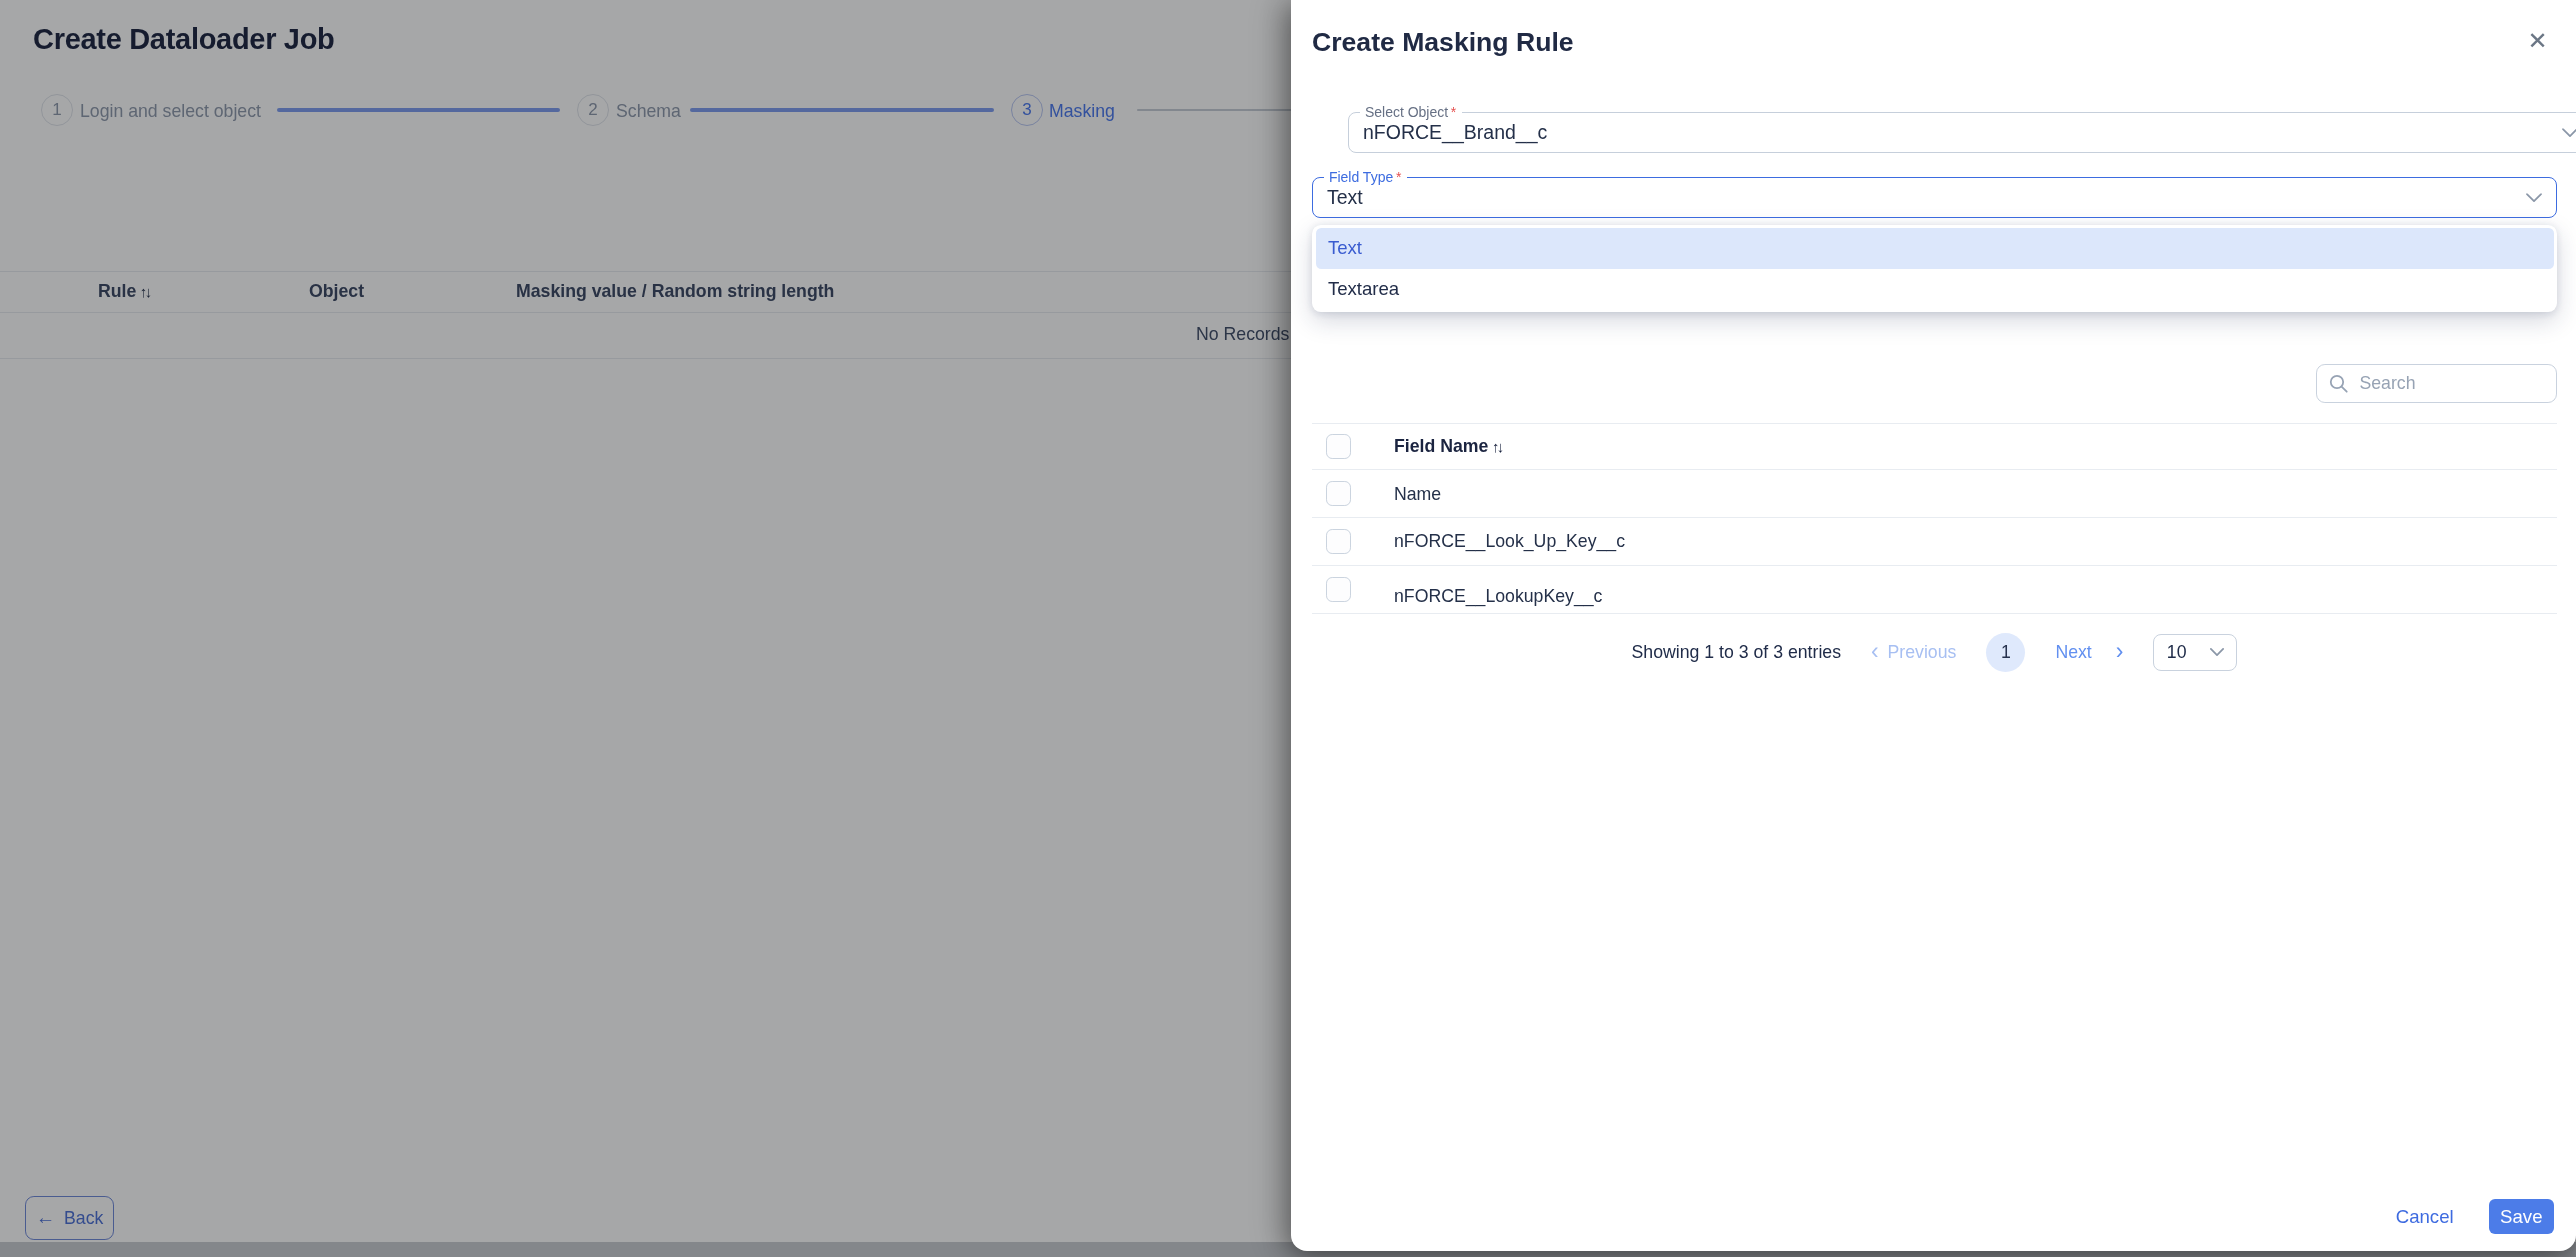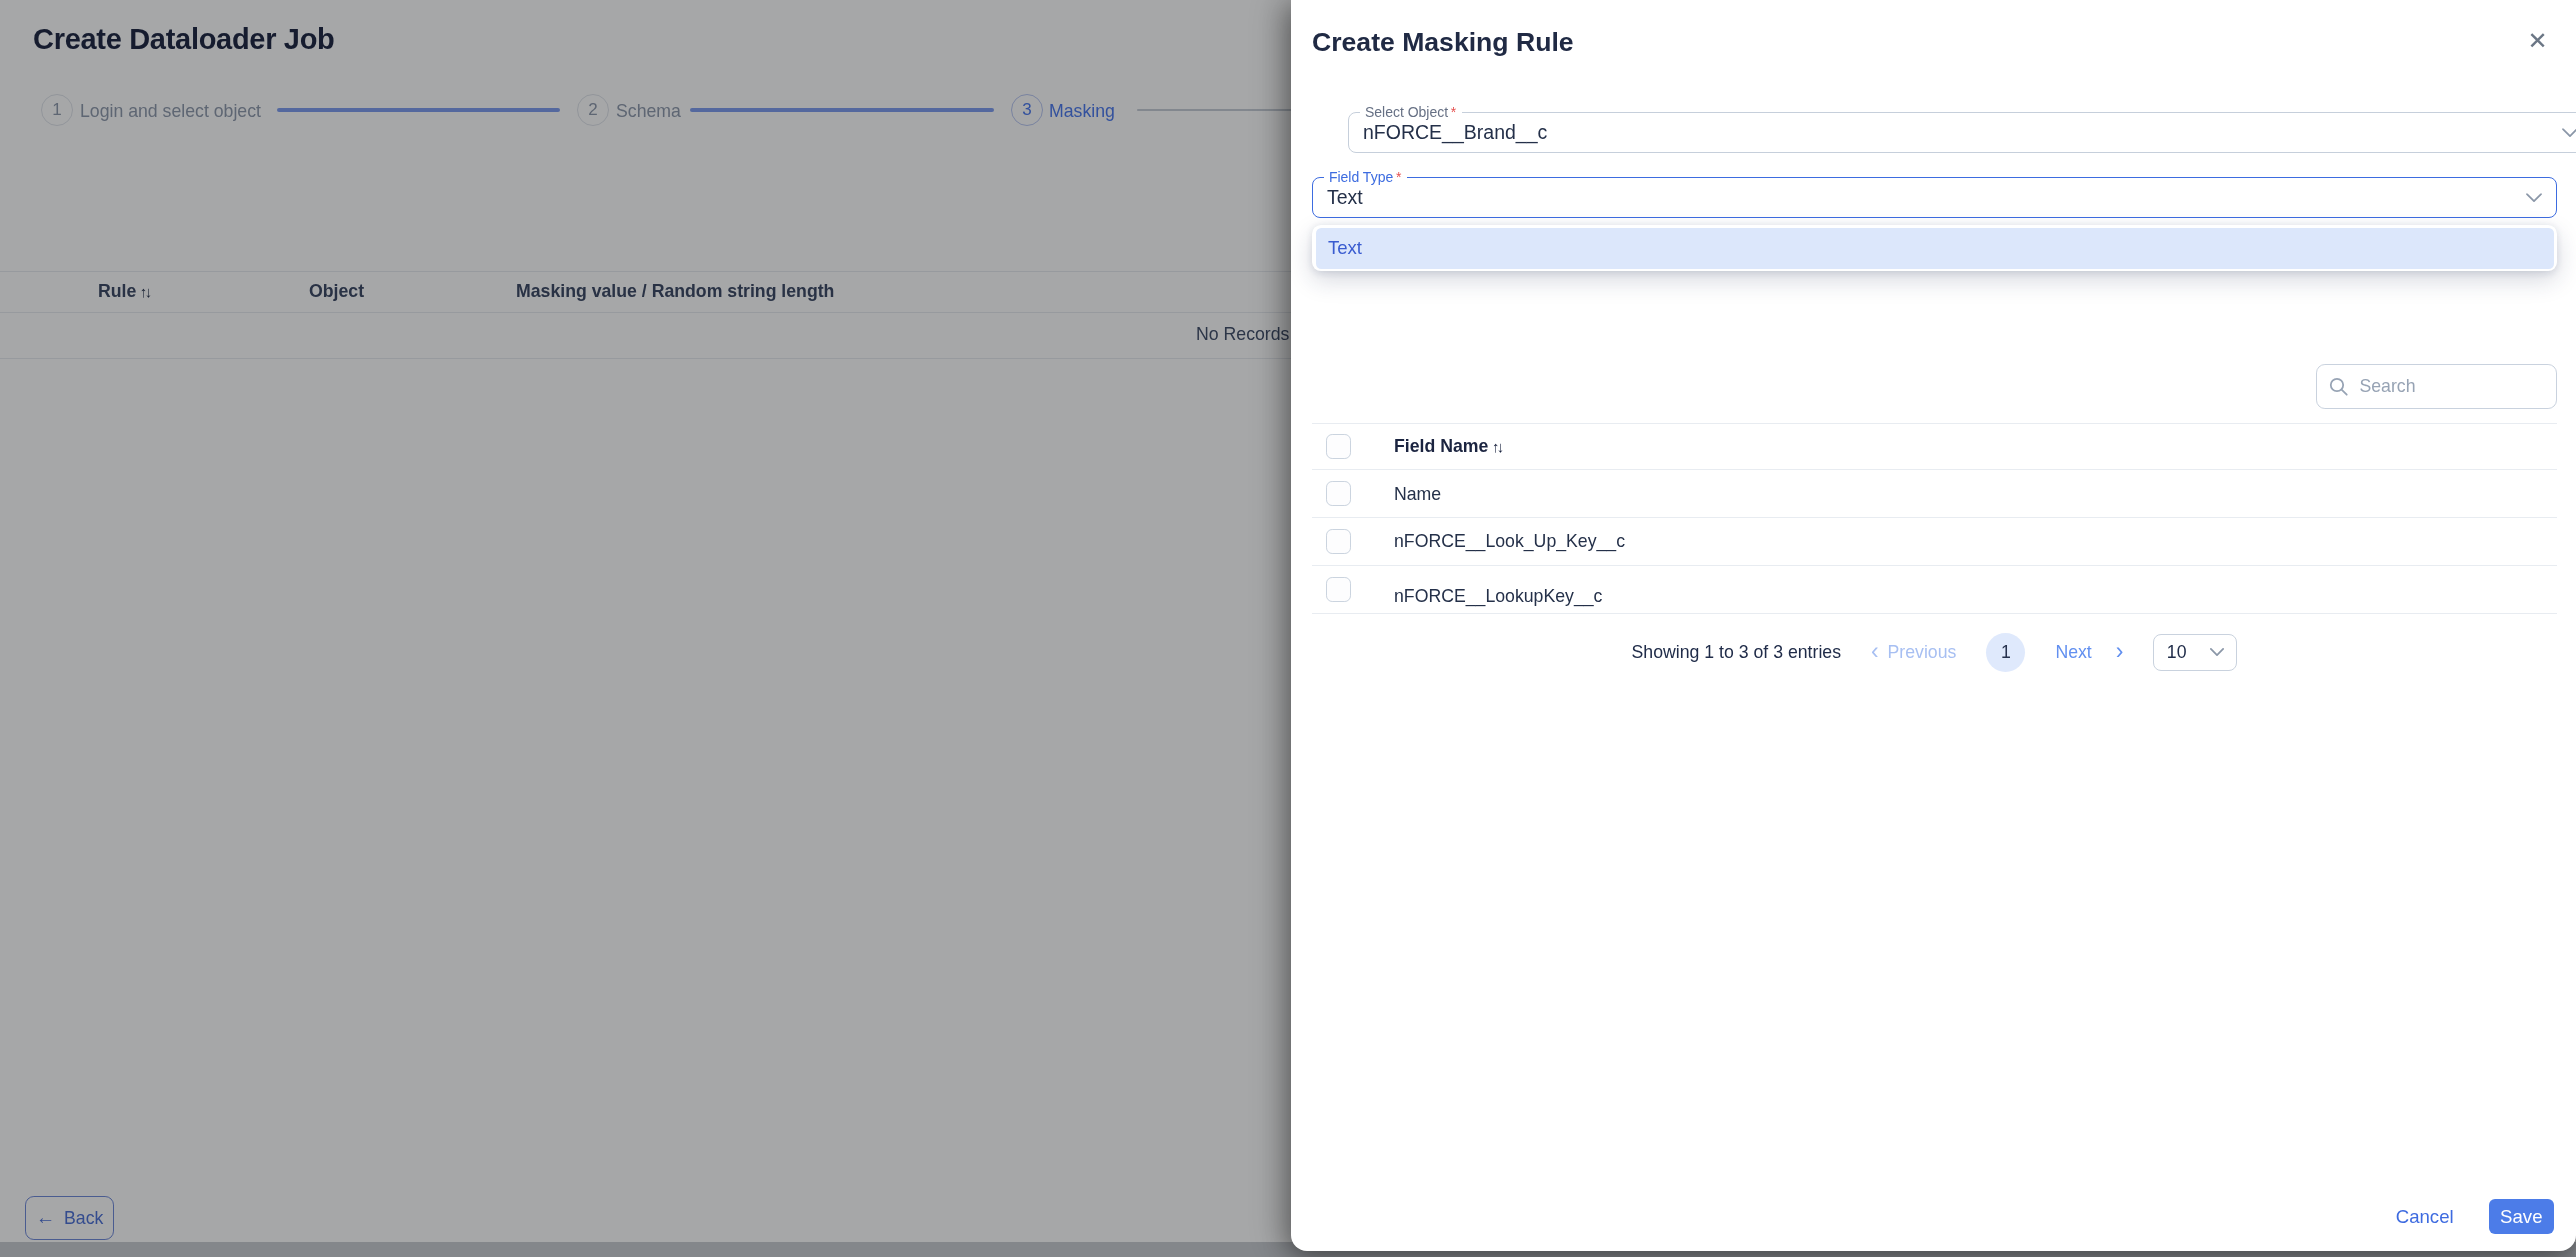--- a/index.html
+++ b/index.html
@@ -52,21 +52,21 @@
   .chev { position:absolute; right:14px; top:50%; transform:translateY(-50%); display:flex; }
 
   .menu { position:absolute; left:21px; top:225px; width:1245px; background:#fff; border-radius:8.9px; padding:2.7px 0; z-index:5;
     box-shadow:0 8.9px 25px rgba(25,39,80,0.18), 0 1.8px 7px rgba(25,39,80,0.12); }
   .opt { height:41px; display:flex; align-items:center; padding:0 12.4px; margin:0 3.5px; border-radius:5.3px; font-size:18.6px; color:#222d49; cursor:pointer; }
   .opt.selected { background:#dce7fb; color:#3a5cd0; }
 
   .masking { position:absolute; left:21px; top:307px; width:1245px; height:41px; border:1.3px solid #c6cfdb; border-radius:8px;
     display:flex; align-items:center; padding:0 14px; font-size:18.6px; color:#6b7686; background:#fff; cursor:text; }
 
-  .search-box { position:absolute; left:1025px; top:364px; width:241px; height:45px; border:1.3px solid #c9d2de; border-radius:8.9px;
+  .search-box { position:absolute; left:1025px; top:364px; width:241px; height:39px; border:1.3px solid #c9d2de; border-radius:8.9px;
     display:flex; align-items:center; padding:0 12.4px; gap:10.6px; background:#fff; }
   .search-box input { border:none; outline:none; width:100%; font-size:17.7px; color:#33405c; font-family:inherit; background:transparent; }
   .search-box input::placeholder { color:#97a3b4; }
 
   .t-line { position:absolute; left:21px; width:1245px; height:0.9px; background:#e8ecf1; }
   .cbx { position:absolute; left:35px; width:25px; height:25px; border:1.8px solid #cbd4df; border-radius:6.2px; background:#fdfdfe; cursor:pointer; }
   .t-cell { position:absolute; left:103px; font-size:17.7px; color:#243049; white-space:nowrap; }
   .t-head-cell { font-weight:700; color:#1b2440; }
   .fn-sort { font-size:15px; letter-spacing:-2.7px; color:#1b2440; margin-left:3.5px; }
 
@@ -149,20 +149,21 @@
       <span class="f-value">Text</span>
       <span class="chev">
         <svg width="16" height="9.7" viewBox="0 0 18 11">
             <polyline points="1,1 9,9 17,1" fill="none" stroke="#8b97a8" stroke-width="2" stroke-linecap="round" stroke-linejoin="round"></polyline>
           </svg>
       </span>
     </div>
 
     <div class="menu">
       <div class="opt selected">Text</div>
+      <div class="opt">Textarea</div>
     </div>
 
 
     <div class="search-box">
       <span style="display:flex;">
         <svg width="19.5" height="19.5" viewBox="0 0 22 22">
             <circle cx="9" cy="9" r="7" fill="none" stroke="#97a3b4" stroke-width="2"></circle>
             <line x1="14.2" y1="14.2" x2="20" y2="20" stroke="#97a3b4" stroke-width="2" stroke-linecap="round"></line>
           </svg>
       </span>

